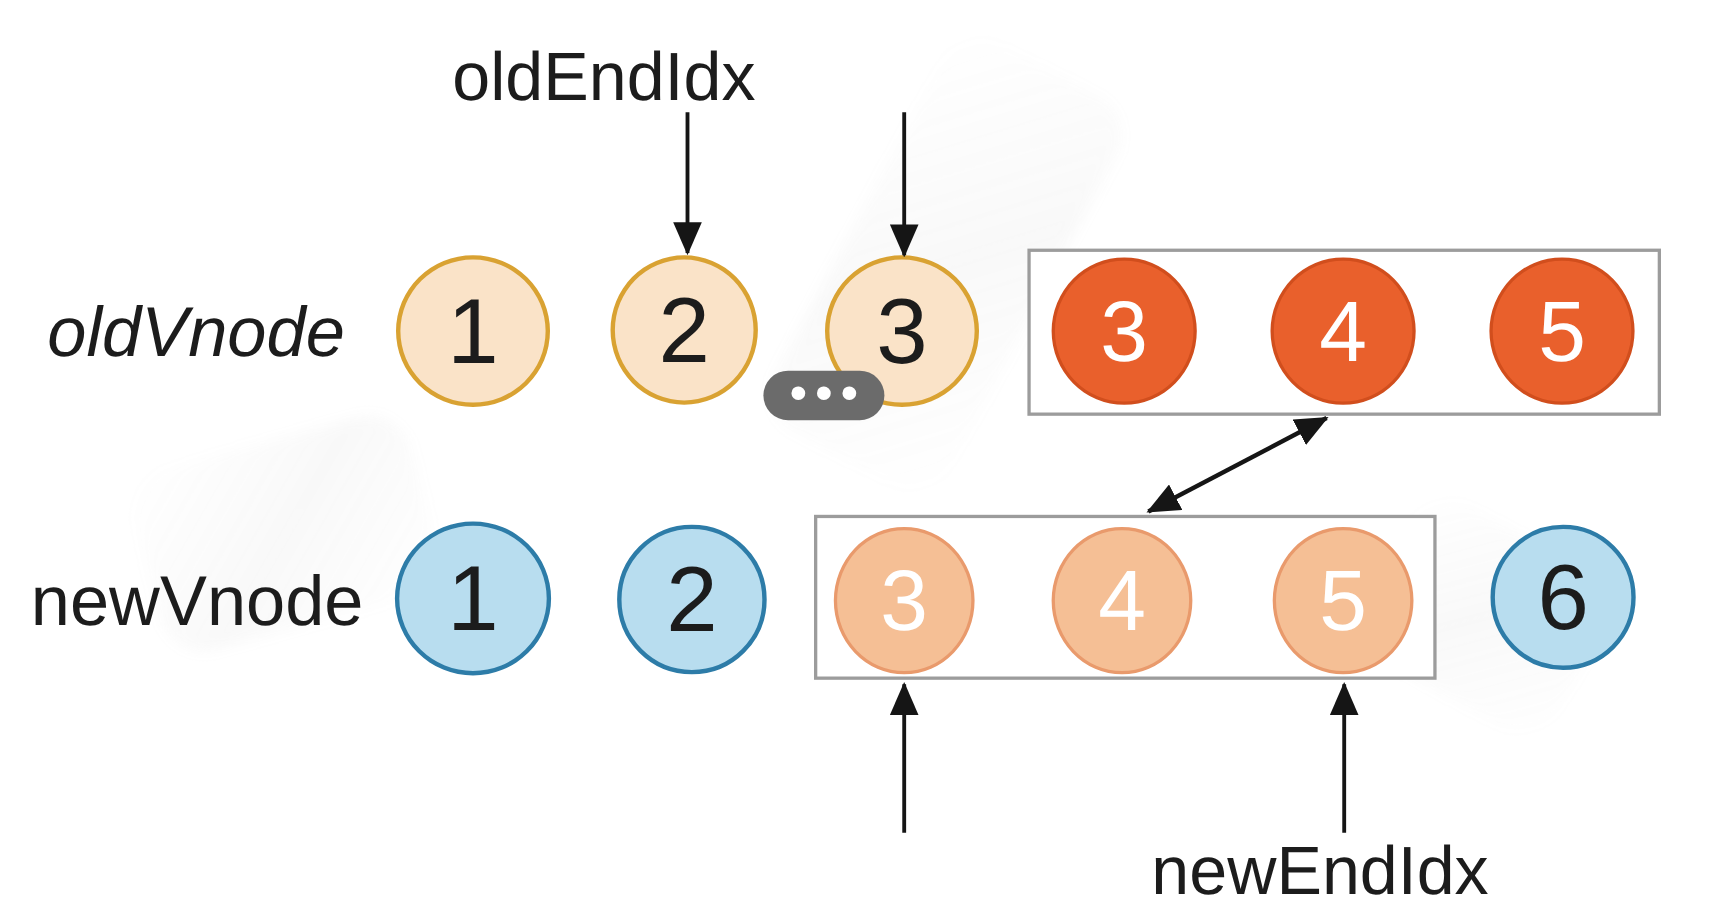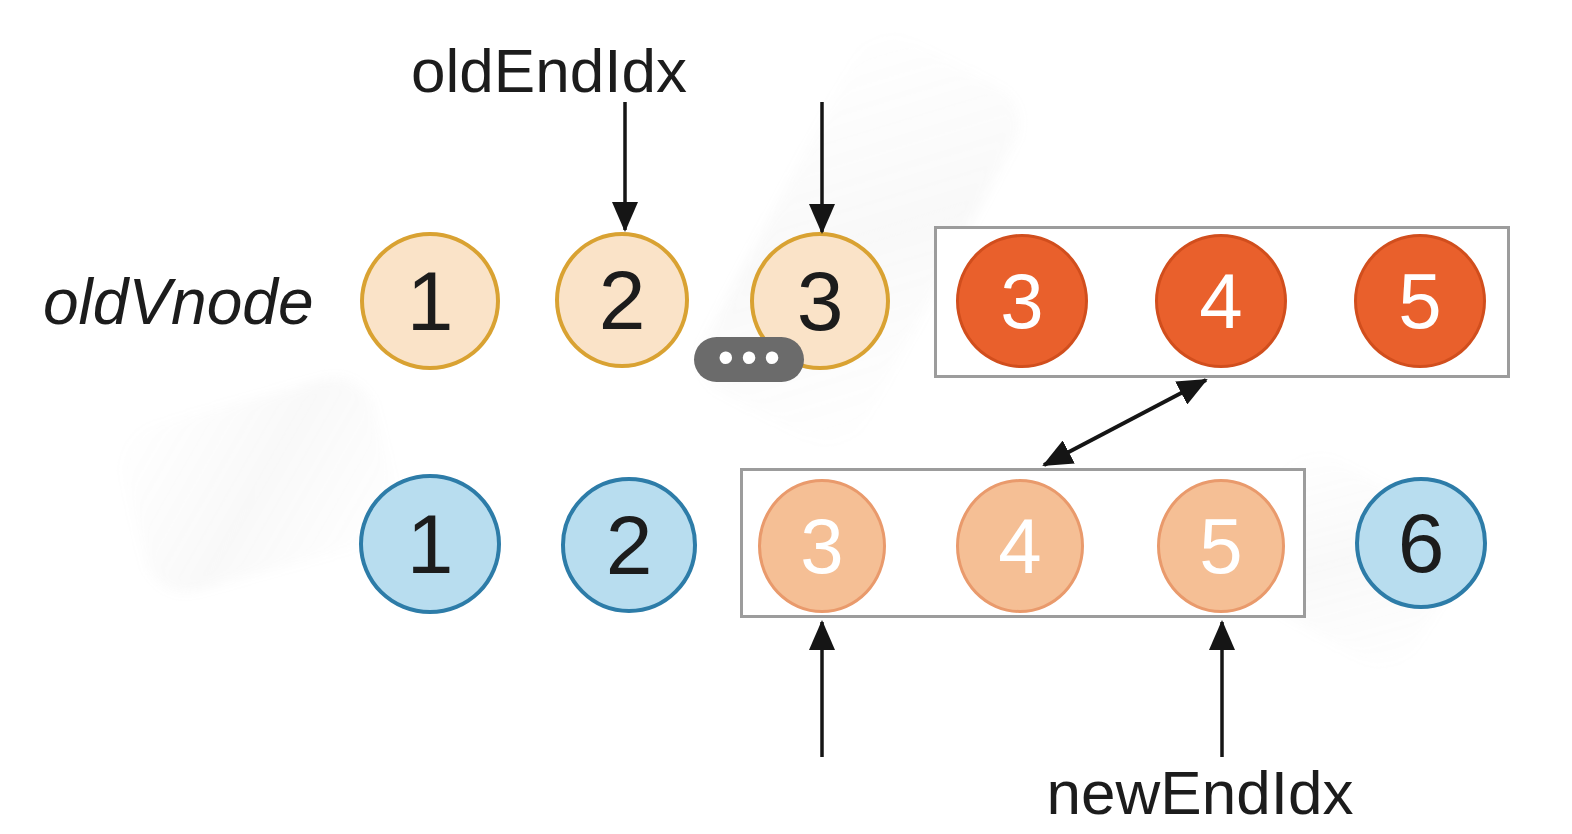--- a/index.html
+++ b/index.html
@@ -91,20 +91,21 @@
 
 <div class="stage">
 
   <div class="smudge" style="left:770px;top:40px;width:180px;height:400px;transform:rotate(28deg);"></div>
   <div class="smudge" style="left:130px;top:400px;width:260px;height:170px;transform:rotate(-15deg);"></div>
   <div class="smudge" style="left:1250px;top:480px;width:200px;height:160px;transform:rotate(30deg);"></div>
 
   <div class="lbl centered" style="left:549px;top:40px;">oldEndIdx</div>
 
   <div class="rowlbl" style="left:43px;top:302px;font-style:italic;">oldVnode</div>
+  <div class="rowlbl" style="left:28px;top:546px;">newVnode</div>
 
   <div class="node old" style="left:360px;top:232px;width:140px;height:138px;">
     <span>1</span>
   </div>
   <div class="node old" style="left:555px;top:232px;width:134px;height:136px;">
     <span>2</span>
   </div>
   <div class="node old" style="left:750px;top:232px;width:140px;height:138px;">
     <span>3</span>
   </div>

